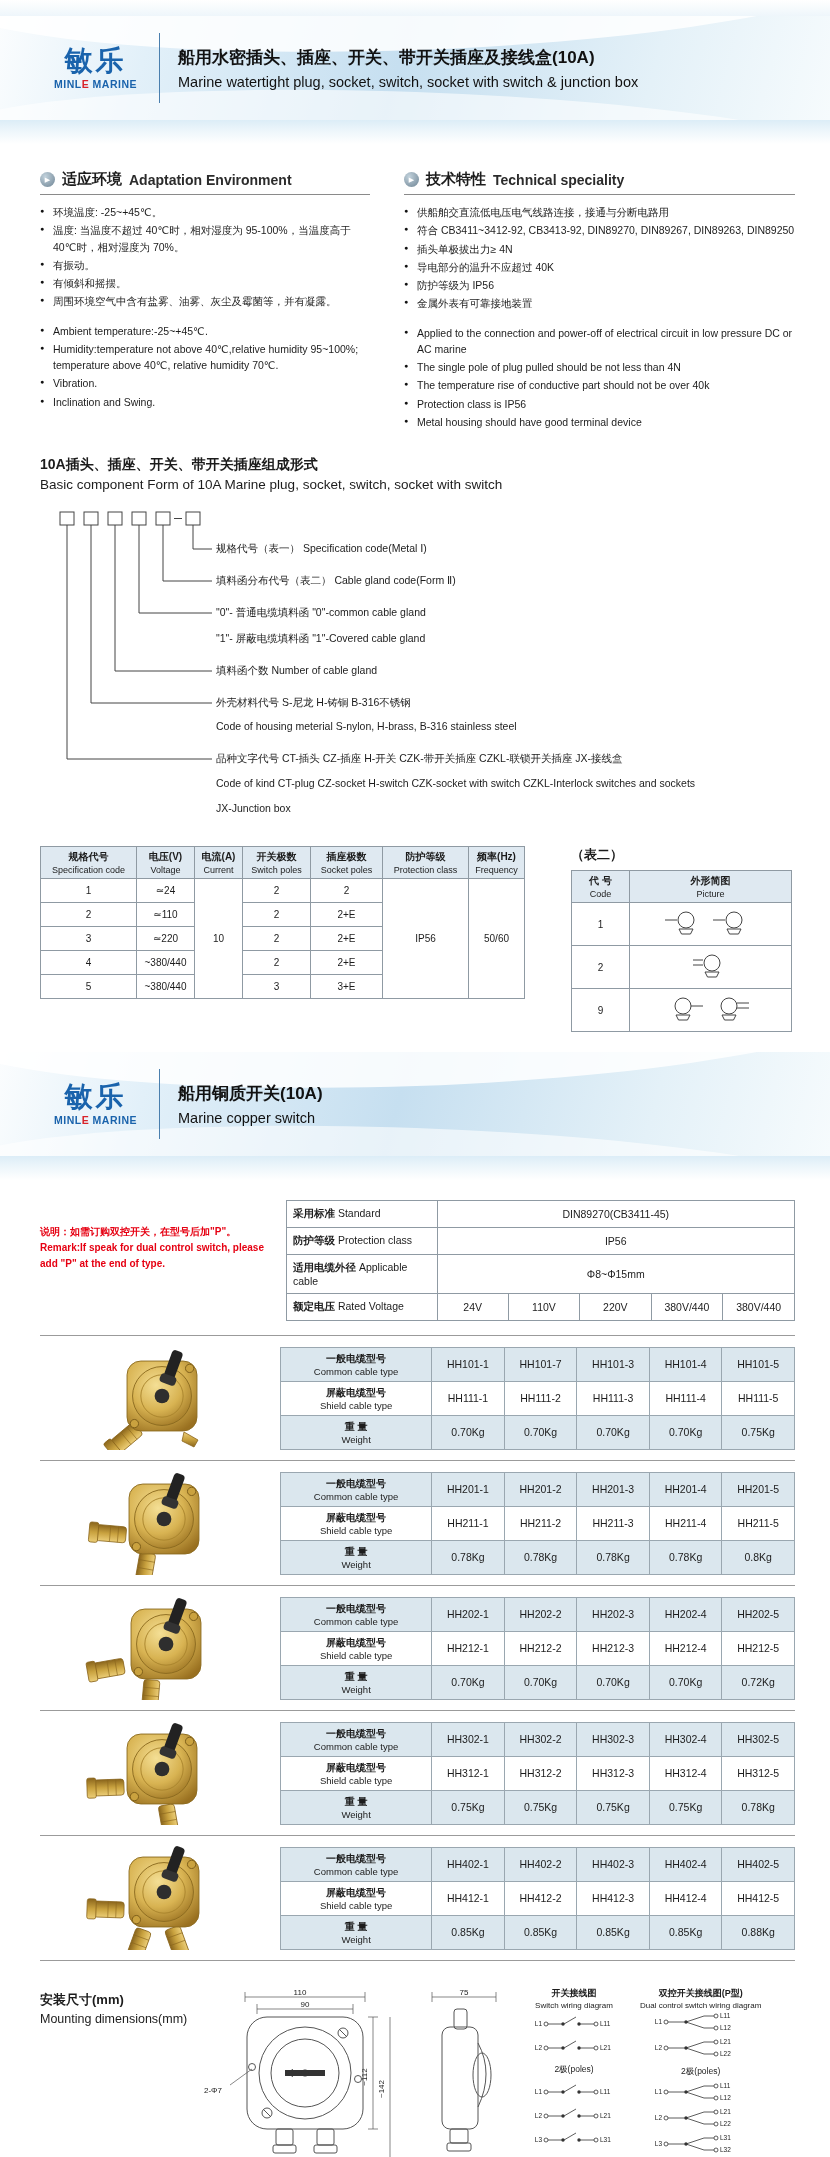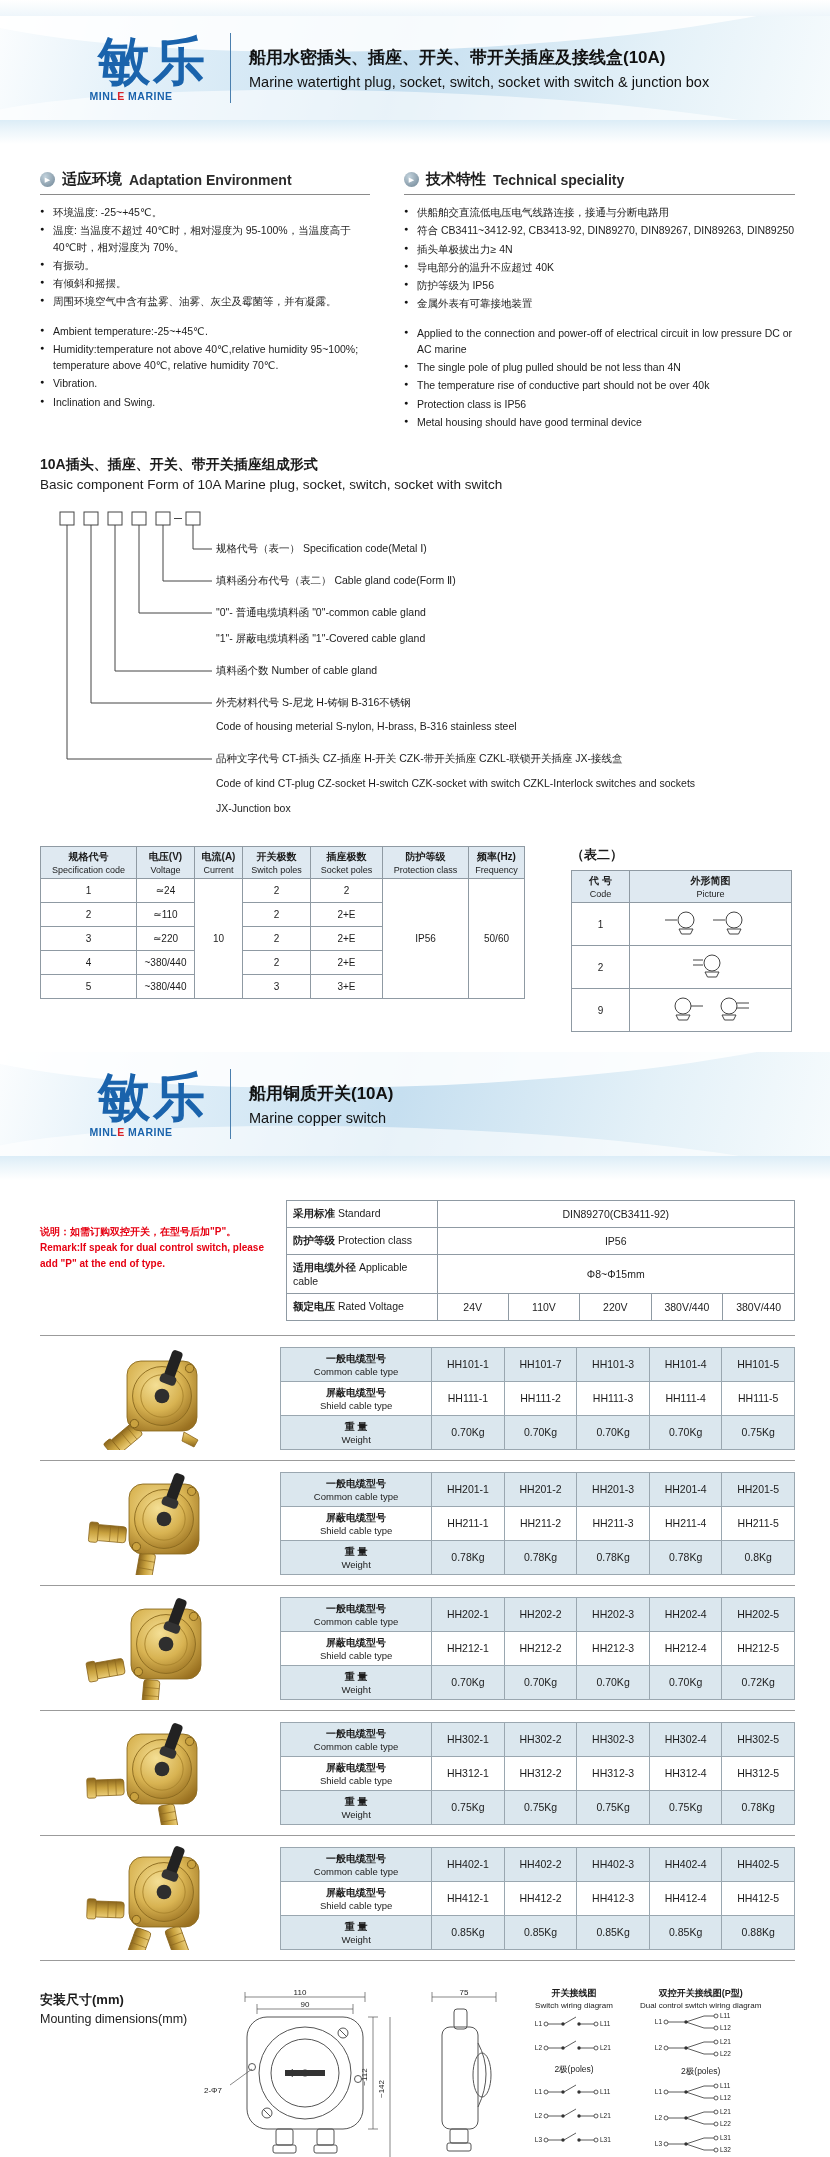--- a/index.html
+++ b/index.html
@@ -8,21 +8,21 @@
   
   .topwave{height:16px;background:linear-gradient(180deg,#ffffff,#eef6fb);}
   .band{position:relative;height:104px;overflow:hidden;
         background:linear-gradient(105deg,#fbfdfe 0%,#e2f0f9 18%,#c6dff0 48%,#e4f1f8 78%,#f6fbfd 100%);}
   .band::before{content:"";position:absolute;left:-80px;right:-80px;top:-46px;height:80px;
         background:rgba(255,255,255,.85);border-radius:0 0 50% 50%/0 0 100% 100%;transform:rotate(-2deg);}
   .band::after{content:"";position:absolute;left:-60px;right:-60px;bottom:-34px;height:62px;
         background:rgba(255,255,255,.6);border-radius:50% 50% 0 0/100% 100% 0 0;transform:rotate(2deg);}
   .band-inner{position:relative;display:flex;align-items:center;height:100%;padding-left:54px;z-index:2;}
   .logo{text-align:center;}
-  .logo-cn{font-size:52px;font-weight:bold;color:#1a63ac;letter-spacing:3px;line-height:1.05;margin-left:44px;}
+  .logo-cn{font-size:28px;font-weight:bold;color:#1a63ac;letter-spacing:3px;line-height:1.05;}
   .logo-en{font-size:10.5px;font-weight:bold;color:#1a63ac;letter-spacing:.5px;margin-top:2px;}
   .logo-en .red{color:#d8232a;}
   .vline{width:1px;height:70px;background:#4a7fae;margin:0 18px 0 22px;}
   .t-cn{font-size:17px;font-weight:bold;color:#111;}
   .t-en{font-size:14.5px;color:#111;margin-top:5px;}
   .wave-strip{height:24px;background:linear-gradient(180deg,#dcedf7 0%,#edf6fb 45%,#ffffff 100%);}
   
   .two-col{display:flex;gap:34px;padding:26px 35px 0 40px;}
   .col-left{width:330px;flex:none;}
   .col-right{flex:1;}
@@ -394,21 +394,21 @@
           <col style="width:152px">
           <col style="width:72px">
           <col style="width:72px">
           <col style="width:72px">
           <col style="width:72px">
           <col style="width:72px">
         </colgroup>
       <tbody>
         <tr>
           <td class="std-label"><span class="lab-cn">采用标准</span> <span class="lab-en">Standard</span></td>
-          <td colspan="5">DIN89270(CB3411-92)</td>
+          <td colspan="5">DIN89270(CB3411-45)</td>
         </tr>
         <tr>
           <td class="std-label"><span class="lab-cn">防护等级</span> <span class="lab-en">Protection class</span></td>
           <td colspan="5">IP56</td>
         </tr>
         <tr>
           <td class="std-label"><span class="lab-cn">适用电缆外径</span> <span class="lab-en">Applicable cable</span></td>
           <td colspan="5">Φ8~Φ15mm</td>
         </tr>
         <tr>

